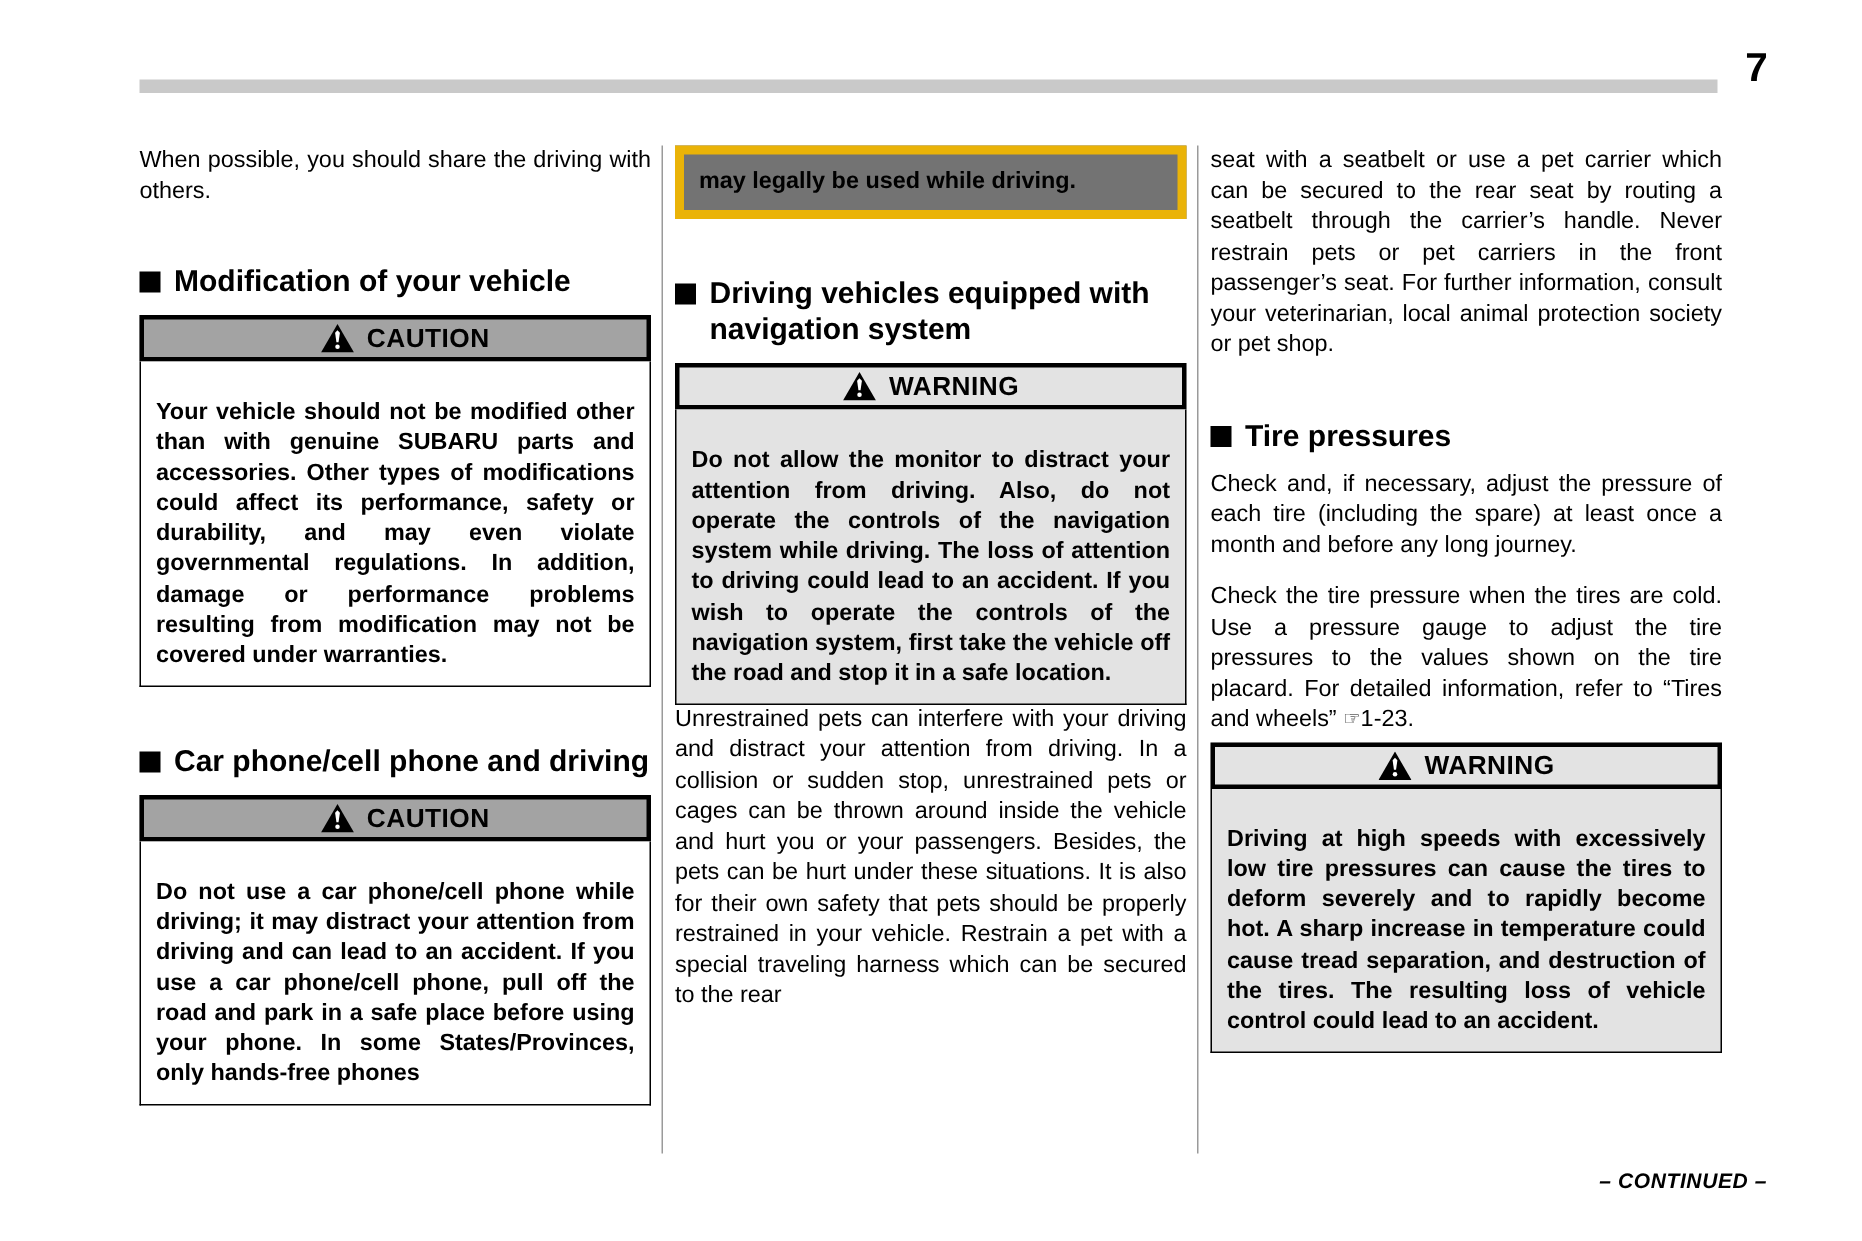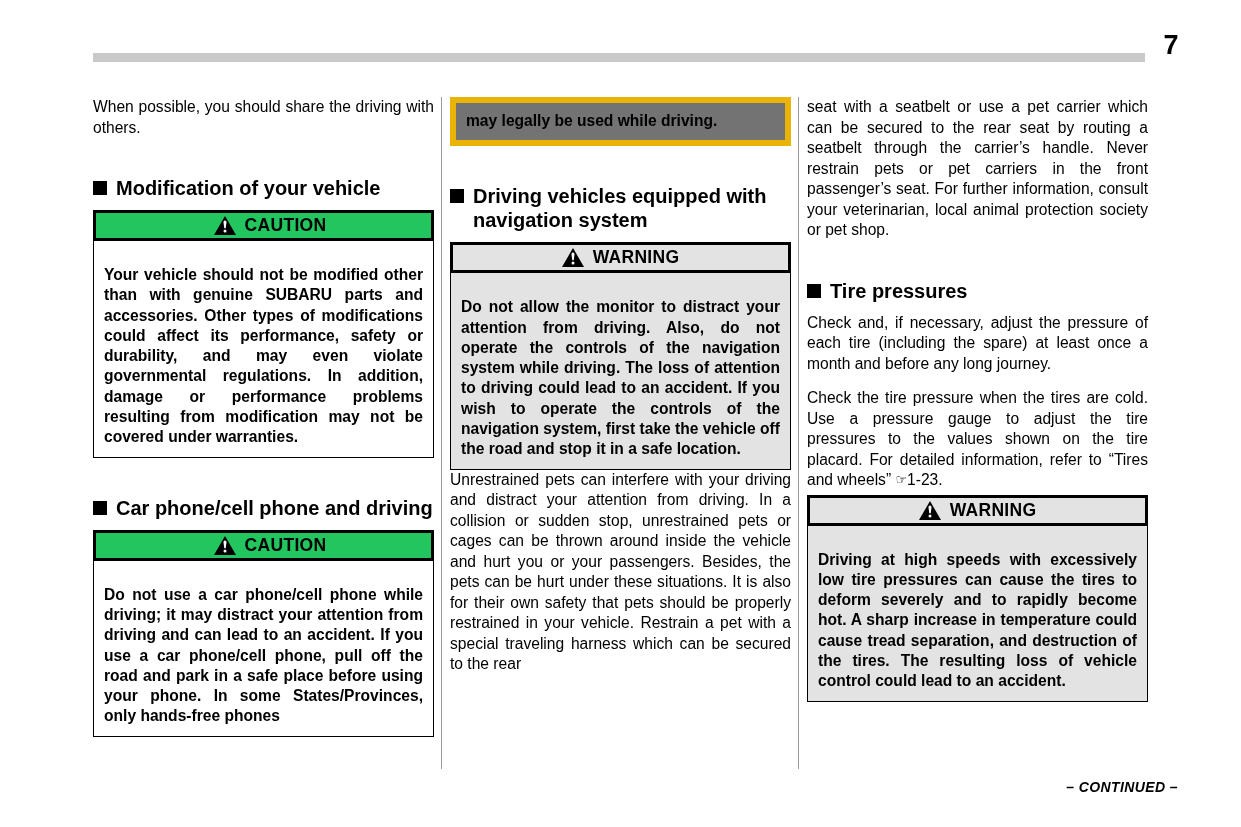--- a/index.html
+++ b/index.html
@@ -101,21 +101,21 @@
   
   .alert { margin-top: 4px; }
   .alert-head {
     border: 3px solid #000;
     height: 25px;
     display: flex;
     align-items: center;
     justify-content: center;
     box-sizing: content-box;
   }
-  .alert-head.caution { background: #22c55e; padding-left: 13px; }
+  .alert-head.caution { background: #a3a3a3; padding-left: 13px; }
   .alert-head.warning { background: #e3e3e3; }
   .alert-head .label {
     font-size: 17.5px;
     font-weight: bold;
     letter-spacing: 0.3px;
     margin-left: 9px;
   }
   .tri {
     display: block;
     width: 22px;

